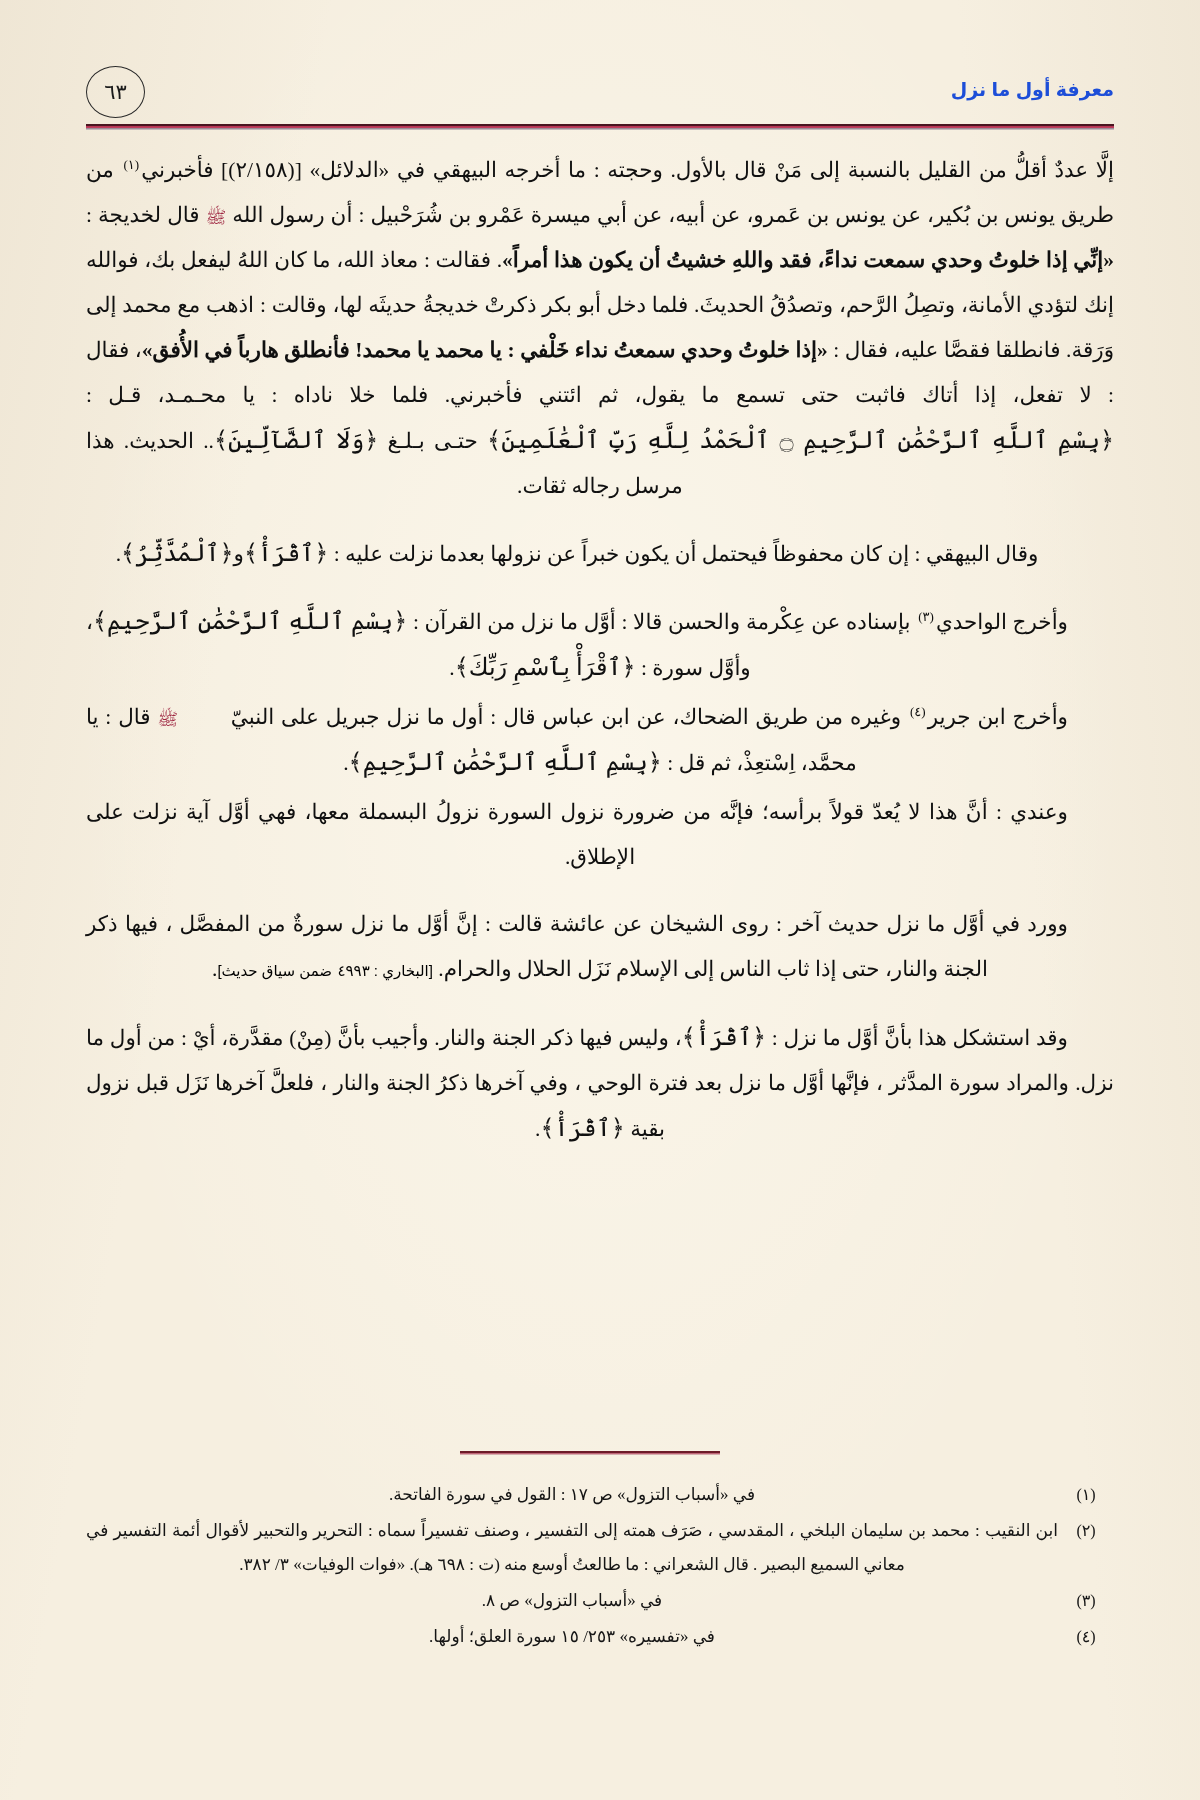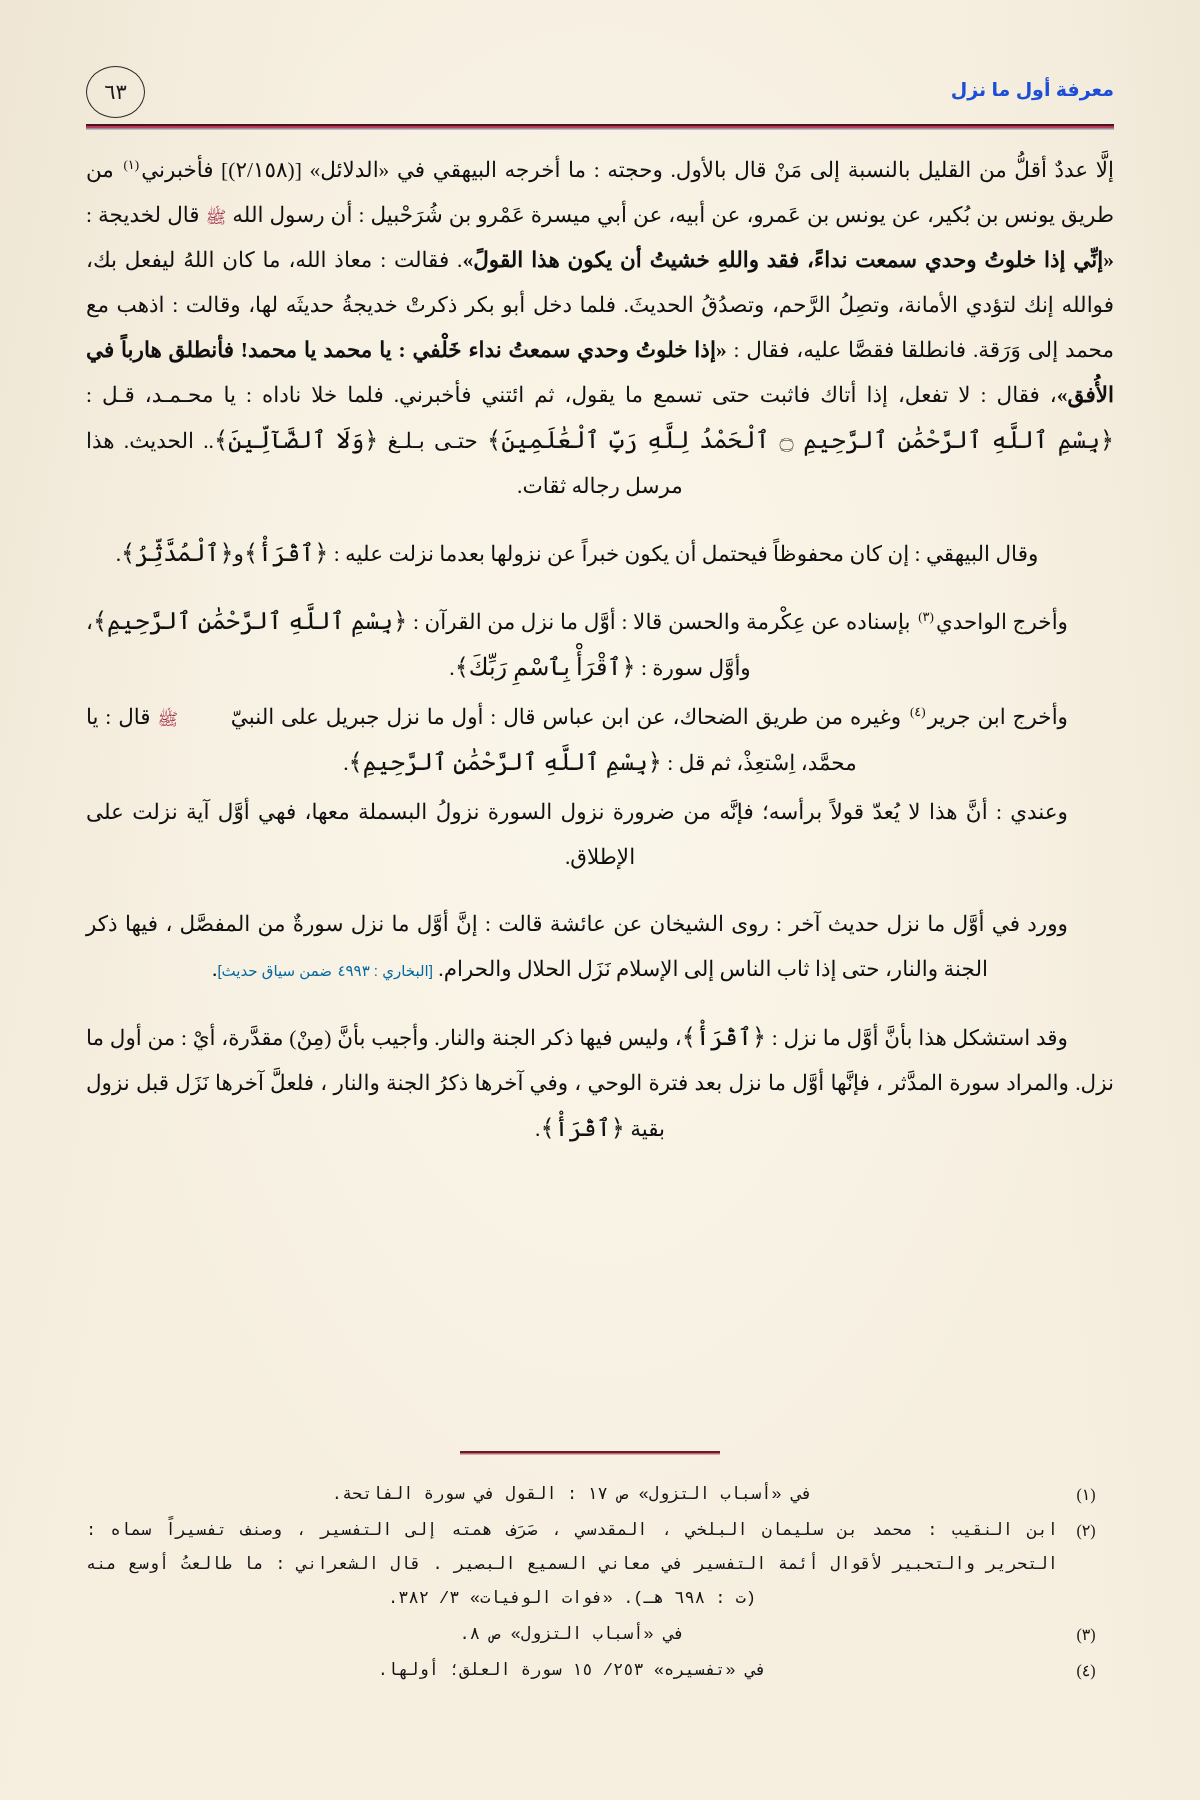--- a/index.html
+++ b/index.html
@@ -122,21 +122,21 @@
 
   .salla {
     display: inline-block;
     color: #9e2540;
     font-size: 17px;
     line-height: 1;
     transform: translateY(1px);
   }
 
   .ref-red {
-    color: #0369a1;
+    color: #000000;
     font-size: 15px;
     font-family: "Liberation Sans", "DejaVu Sans", sans-serif;
   }
 
   
   .fn-rule {
     position: absolute;
     top: 1451px;
     right: 480px;
     width: 260px;
@@ -163,21 +163,20 @@
     flex: 0 0 auto;
     width: 56px;
     text-align: center;
     font-size: 16px;
     direction: rtl;
   }
   .fn-text {
     flex: 1 1 auto;
     text-align: justify;
     text-align-last: center;
-    font-family: Liberation Mono, monospace;
   }
   .fn-text.single { text-align-last: center; }
 </style>
 </head>
 <body>
 
 <div class="paper-texture"></div>
 
 <div class="page">
 
@@ -185,21 +184,21 @@
     <div class="running-title">معرفة أول ما نزل</div>
     <div class="page-number-circle">٦٣</div>
   </div>
   <div class="header-rule"></div>
 
   <div class="content">
 
     <p class="para"><span>إلَّا عددٌ أقلُّ من القليل بالنسبة إلى مَنْ قال بالأول. وحجته : ما أخرجه البيهقي في «الدلائل» [(٢/١٥٨)]</span>
       <span>فأخبرني</span><span class="sup-note">(١)</span><span> من طريق يونس بن بُكير، عن يونس بن عَمرو، عن أبيه، عن أبي ميسرة عَمْرو بن شُرَحْبيل : أن رسول الله</span>
       <span class="salla">ﷺ</span><span> قال لخديجة :</span>
-      <b>«إنِّي إذا خلوتُ وحدي سمعت نداءً، فقد واللهِ خشيتُ أن يكون هذا القولً»</b><span>. فقالت : معاذ الله، ما كان اللهُ ليفعل بك، فوالله إنك لتؤدي الأمانة، وتصِلُ الرَّحم، وتصدُقُ الحديثَ. فلما دخل أبو بكر ذكرتْ خديجةُ حديثَه لها، وقالت : اذهب مع محمد إلى وَرَقة. فانطلقا فقصَّا عليه، فقال :</span>
+      <b>«إنِّي إذا خلوتُ وحدي سمعت نداءً، فقد واللهِ خشيتُ أن يكون هذا أمراً»</b><span>. فقالت : معاذ الله، ما كان اللهُ ليفعل بك، فوالله إنك لتؤدي الأمانة، وتصِلُ الرَّحم، وتصدُقُ الحديثَ. فلما دخل أبو بكر ذكرتْ خديجةُ حديثَه لها، وقالت : اذهب مع محمد إلى وَرَقة. فانطلقا فقصَّا عليه، فقال :</span>
       <b>«إذا خلوتُ وحدي سمعتُ نداء خَلْفي : يا محمد يا محمد! فأنطلق هارباً في الأُفق»</b><span>، فقال : لا تفعل، إذا أتاك فاثبت حتى تسمع ما يقول، ثم ائتني فأخبرني. فلما خلا ناداه : يا محـمـد، قـل :</span>
       <span class="quran">﴿بِسْمِ ٱللَّهِ ٱلرَّحْمَٰنِ ٱلرَّحِيمِ ۝ ٱلْحَمْدُ لِلَّهِ رَبِّ ٱلْعَٰلَمِينَ﴾</span><span> حتـى بـلـغ </span><span class="quran">﴿وَلَا ٱلضَّآلِّينَ﴾</span><span>.. الحديث. هذا مرسل رجاله ثقات.</span>
     </p>
 
     <p class="para indent gap"><span>وقال البيهقي : إن كان محفوظاً فيحتمل أن يكون خبراً عن نزولها بعدما نزلت عليه :</span>
       <span class="quran">﴿ٱقْرَأْ﴾</span><span>و</span><span class="quran">﴿ٱلْمُدَّثِّرُ﴾</span><span>.</span>
     </p>
 
 
     <p class="para indent gap"><span>وأخرج الواحدي</span><span class="sup-note">(٣)</span><span> بإسناده عن عِكْرمة والحسن قالا : أوَّل ما نزل من القرآن : </span><span class="quran">﴿بِسْمِ ٱللَّهِ ٱلرَّحْمَٰنِ ٱلرَّحِيمِ﴾</span><span>، وأوَّل سورة : </span><span class="quran">﴿ٱقْرَأْ بِٱسْمِ رَبِّكَ﴾</span><span>.</span>

